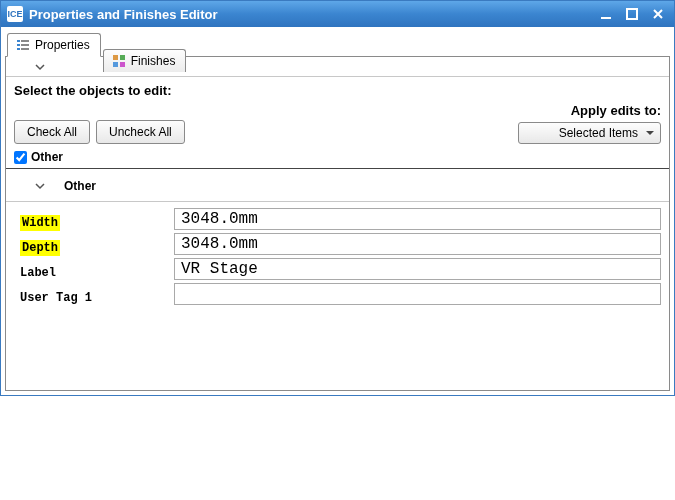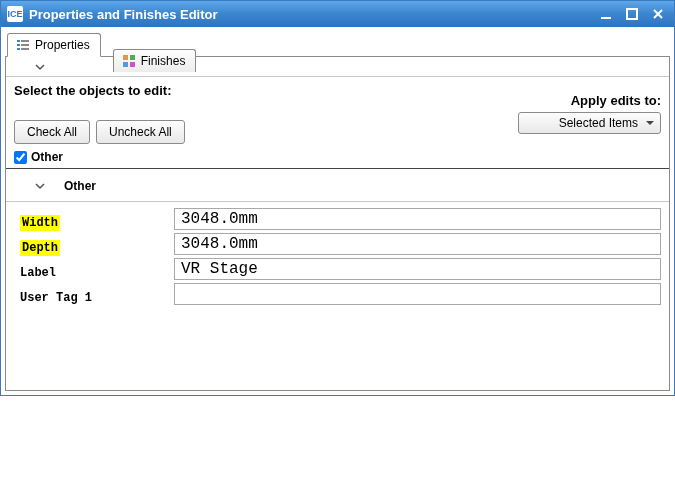--- a/index.html
+++ b/index.html
@@ -58,21 +58,21 @@
     display: flex;
     flex-direction: column;
     background: #fff;
     padding: 4px;
   }
   .tabbar {
     display: flex;
     align-items: flex-end;
     height: 26px;
     border-bottom: 1px solid #8a8a8a;
-    gap: 12px;
+    gap: 2px;
     padding-left: 2px;
   }
   .tab {
     display: flex;
     align-items: center;
     gap: 5px;
     padding: 4px 10px 4px 8px;
     border: 1px solid #8a8a8a;
     border-bottom: none;
     border-radius: 3px 3px 0 0;
@@ -103,21 +103,21 @@
     display: flex;
     align-items: center;
     padding-left: 28px;
   }
   .chev {
     width: 12px; height: 12px;
     display: inline-flex; align-items:center; justify-content:center;
   }
   .select-row {
     display: flex;
-    align-items: center;
+    align-items: flex-end;
     padding: 6px 8px 4px 8px;
     gap: 8px;
   }
   .select-left { flex: 1; }
   .select-left .prompt { font-weight: bold; margin-bottom: 6px; font-size: 13px; }
   .btnrow { display: flex; gap: 6px; }
   .btn {
     border: 1px solid #8a8a8a;
     background: linear-gradient(to bottom, #fdfdfd, #e8e8e8);
     border-radius: 3px;

